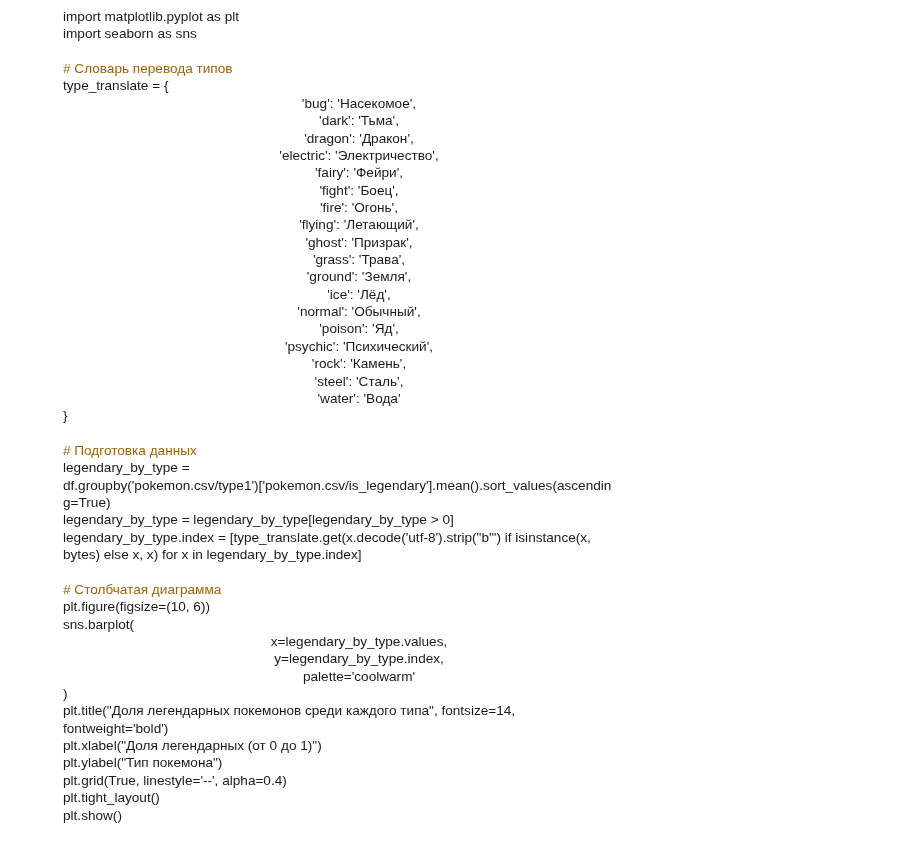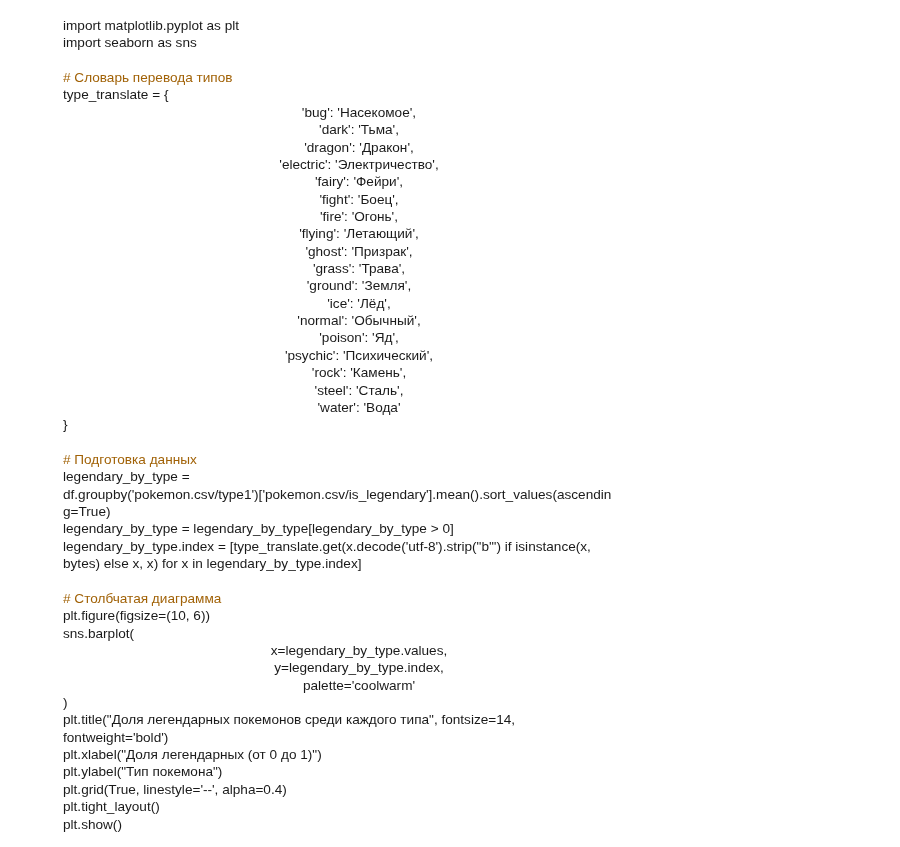--- a/index.html
+++ b/index.html
@@ -9,21 +9,21 @@
     }
     body {
       width: 900px;
       height: 847px;
       position: relative;
       overflow: hidden;
     }
     .code {
       position: absolute;
       left: 63px;
-      top: 17px;
+      top: 8px;
       width: 580px;
       font-family: "Liberation Sans", sans-serif;
       font-size: 13.6px;
       line-height: 17.36px;
       color: #1a1a1a;
       white-space: pre;
     }
     .line {
       display: block;
       height: 17.36px;

